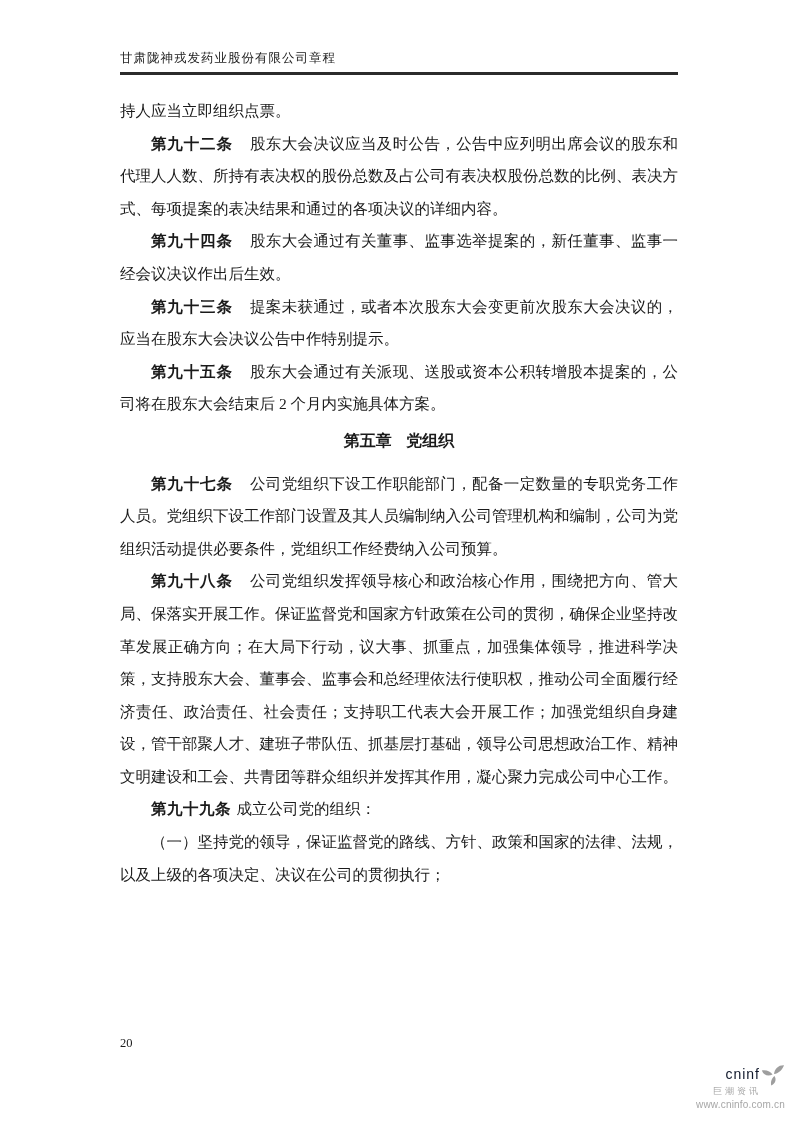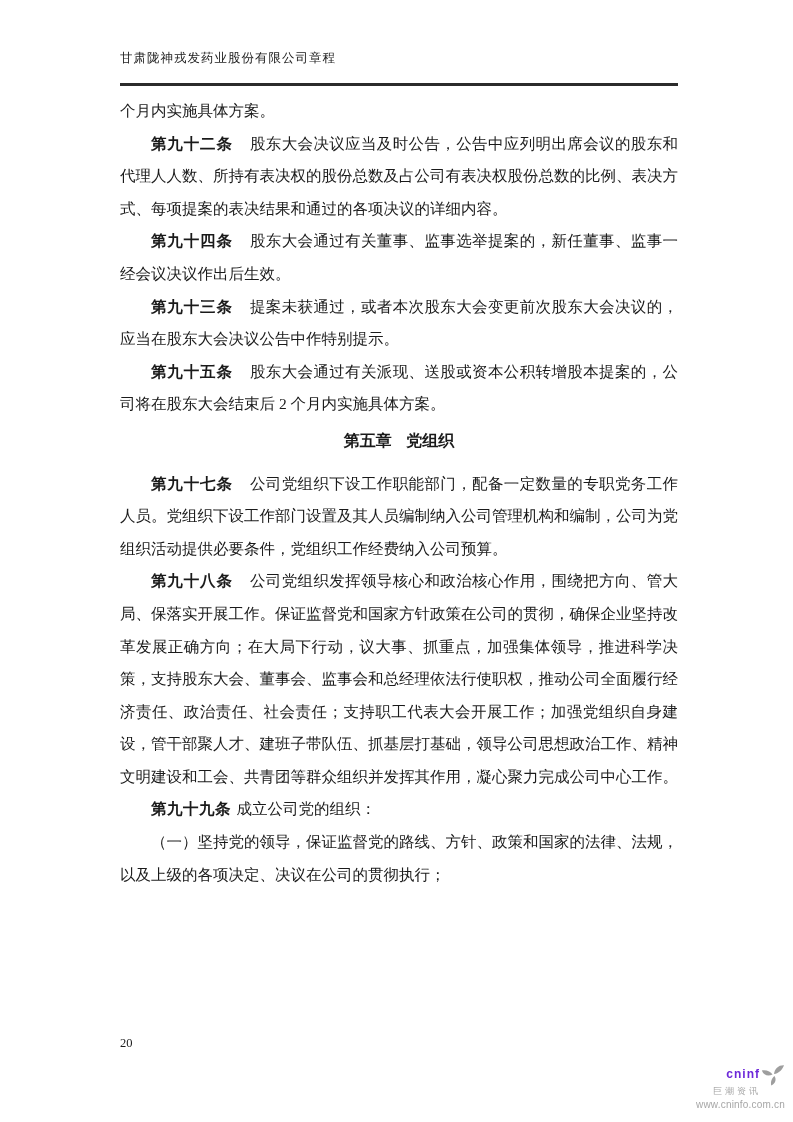--- a/index.html
+++ b/index.html
@@ -11,21 +11,21 @@
     overflow:hidden;
     font-family:"Liberation Serif","DejaVu Serif",serif;
     color:#1a1a1a;
   }
   
   .header {
     position:absolute; left:120px; right:115px; top:50px;
   }
   .header-title {
     font-size:12.5px; letter-spacing:1px; color:#222;
-    padding-bottom:16px;
+    padding-bottom:5px;
   }
   .header-rule {
     height:2px;
     border-top:2px solid #2b2b2b;
     border-bottom:1px solid #2b2b2b;
   }
   
   .doc-body {
     position:absolute; left:120px; top:95px; width:558px;
     font-size:15.5px; line-height:32.6px;
@@ -57,21 +57,21 @@
     position:absolute; top:1064px; right:8px;
     color:#9e9e9e;
     font-family:"Liberation Sans","DejaVu Sans",sans-serif;
     text-align:right;
     line-height:1.1;
   }
   .logo-row {
     display:flex; justify-content:flex-end; align-items:center; gap:1px;
   }
   .logo-brand {
-    font-size:12px; font-weight:bold; letter-spacing:1px; color:#6d28d9;
+    font-size:14px; font-weight:normal; letter-spacing:1px; color:#0f172a;
   }
   .logo-swirl { display:block; }
   .logo-chinese {
     font-size:9px; letter-spacing:3px; color:#a6a6a6;
     margin:1px 24px 0 0;
   }
   .logo-url {
     font-size:10px; color:#a6a6a6; margin-top:2px; letter-spacing:0.2px;
   }
 </style>
@@ -81,21 +81,21 @@
 <div class="page">
 
   <div class="header">
     <div class="header-title">甘肃陇神戎发药业股份有限公司章程</div>
     <div class="header-rule"></div>
   </div>
 
   <div class="doc-body">
 
     <p class="para cont">
-      <span>个月内实施具体方案。</span>
+      <span>持人应当立即组织点票。</span>
     </p>
 
     <p class="para">
       <b class="art">第九十二条</b><span>股东大会决议应当及时公告，公告中应列明出席会议的股东和代理人人数、所持有表决权的股份总数及占公司有表决权股份总数的比例、表决方式、每项提案的表决结果和通过的各项决议的详细内容。</span>
     </p>
 
     <p class="para">
       <b class="art">第九十四条</b><span>股东大会通过有关董事、监事选举提案的，新任董事、监事一经会议决议作出后生效。</span>
     </p>
 

